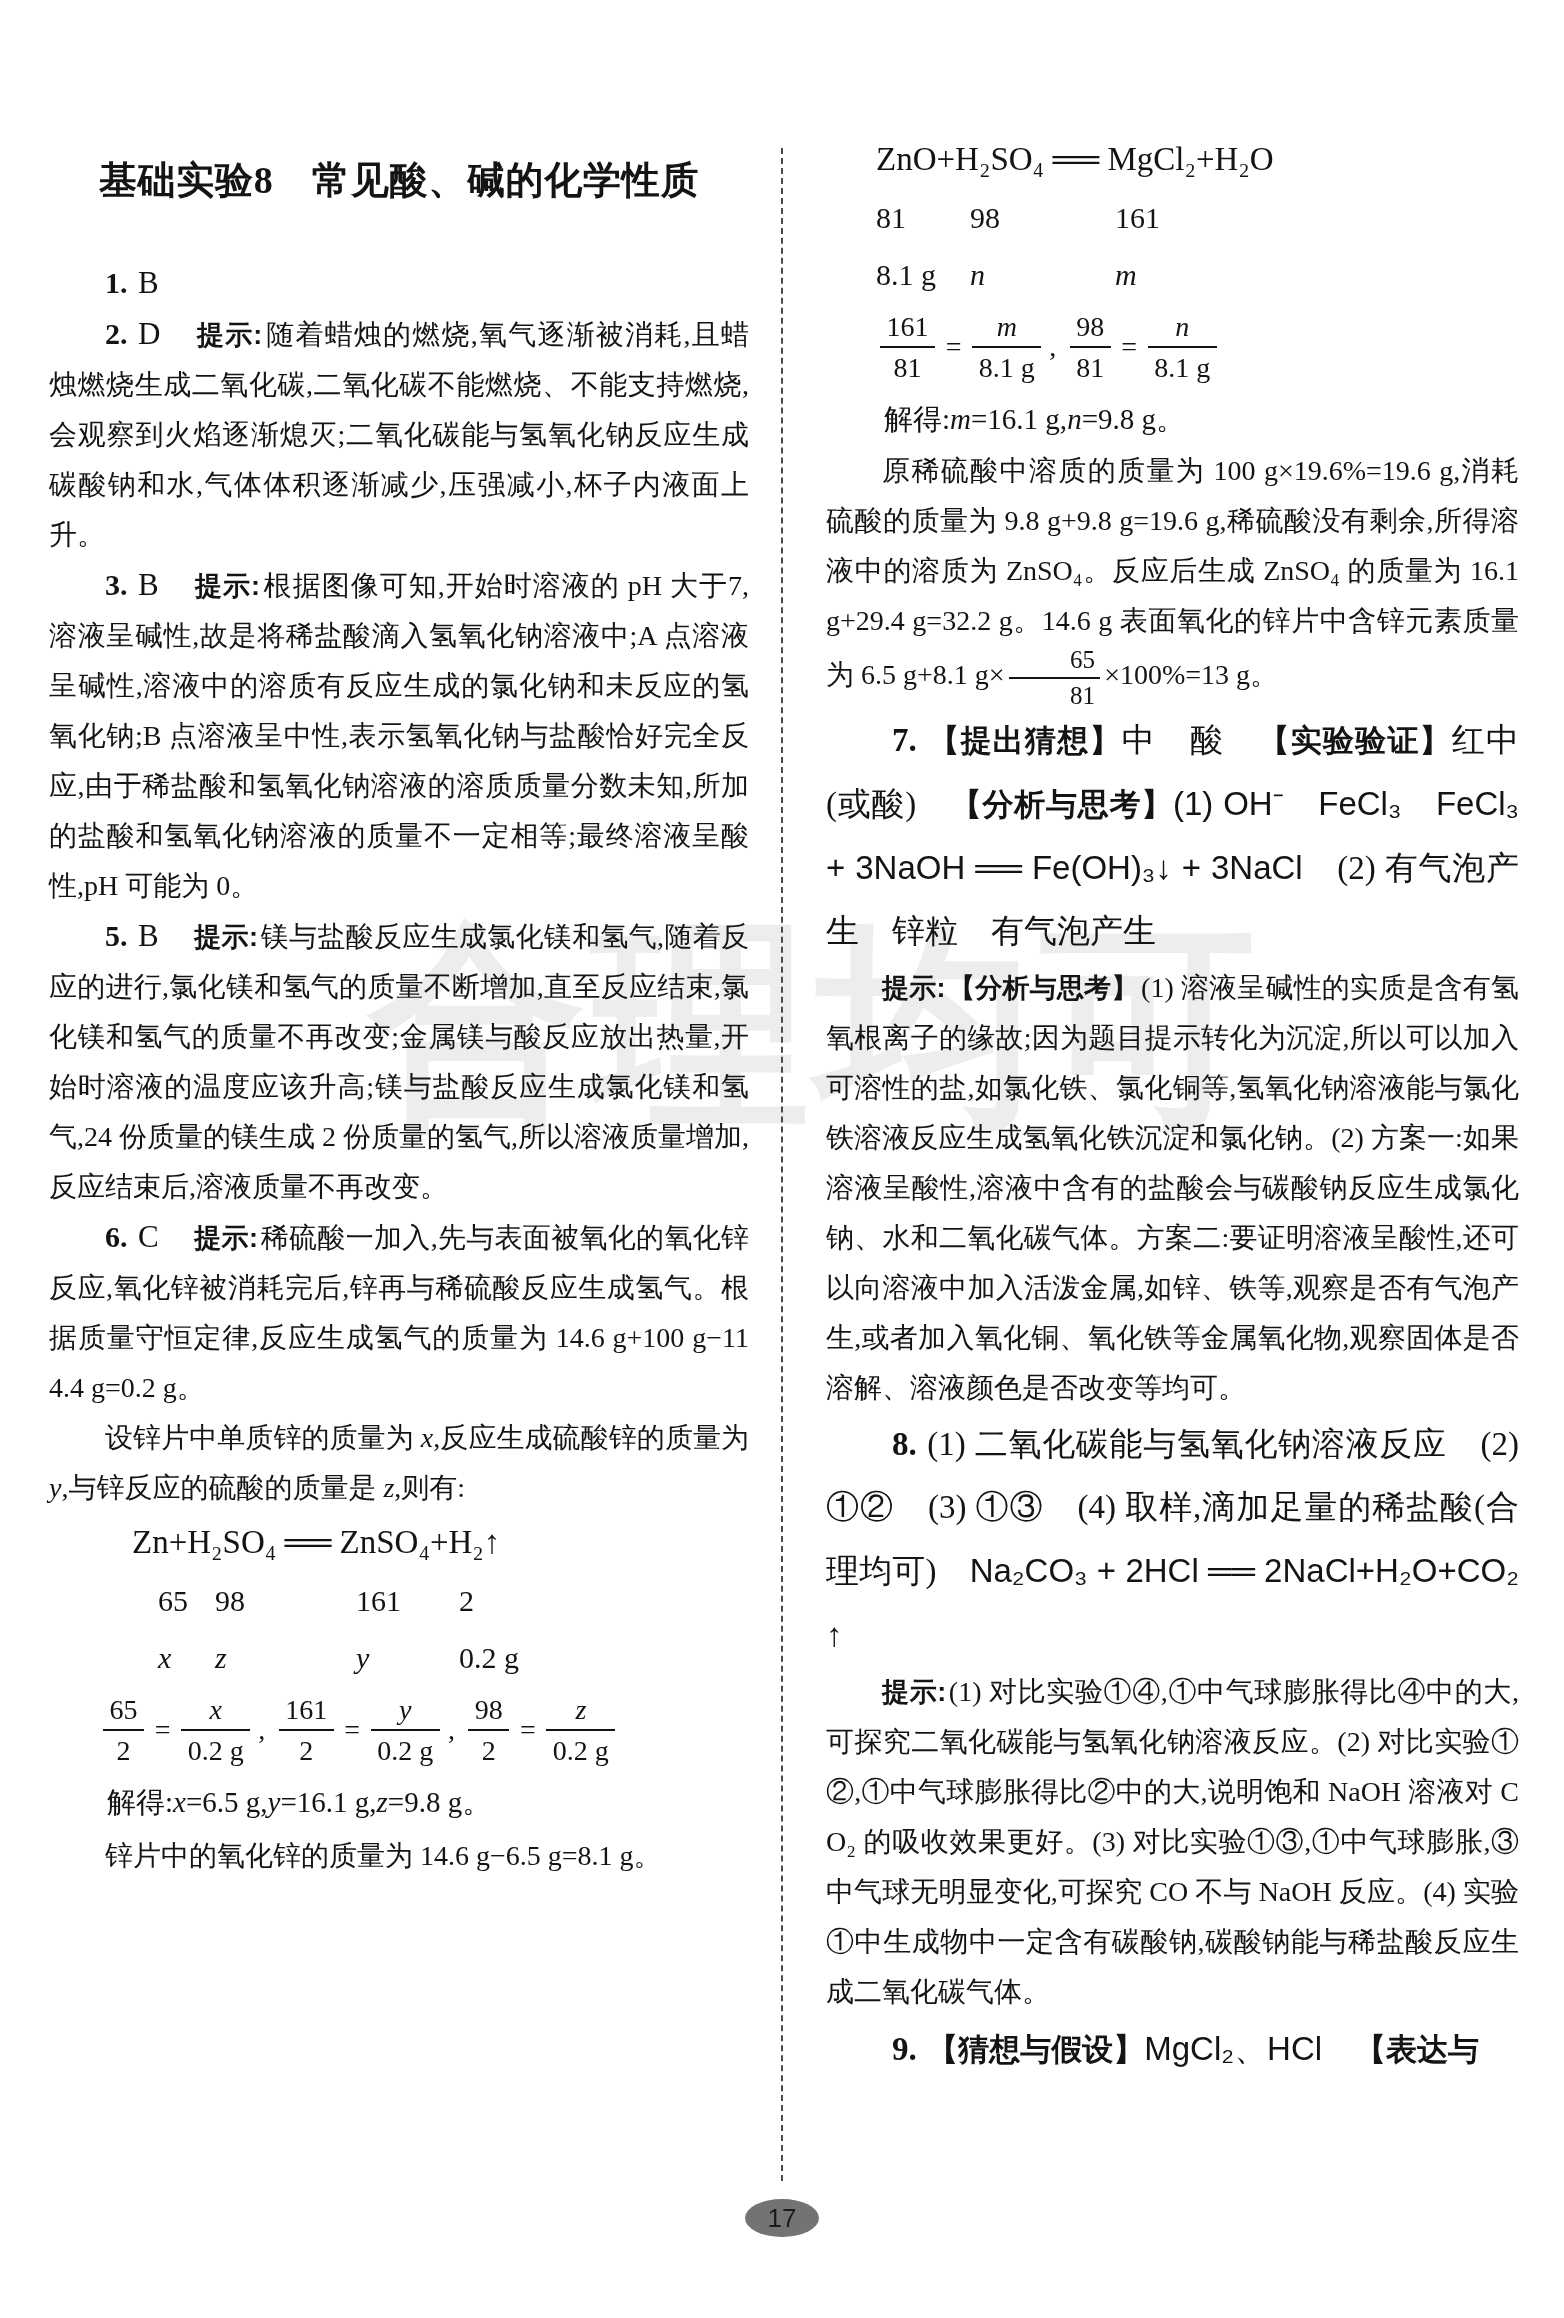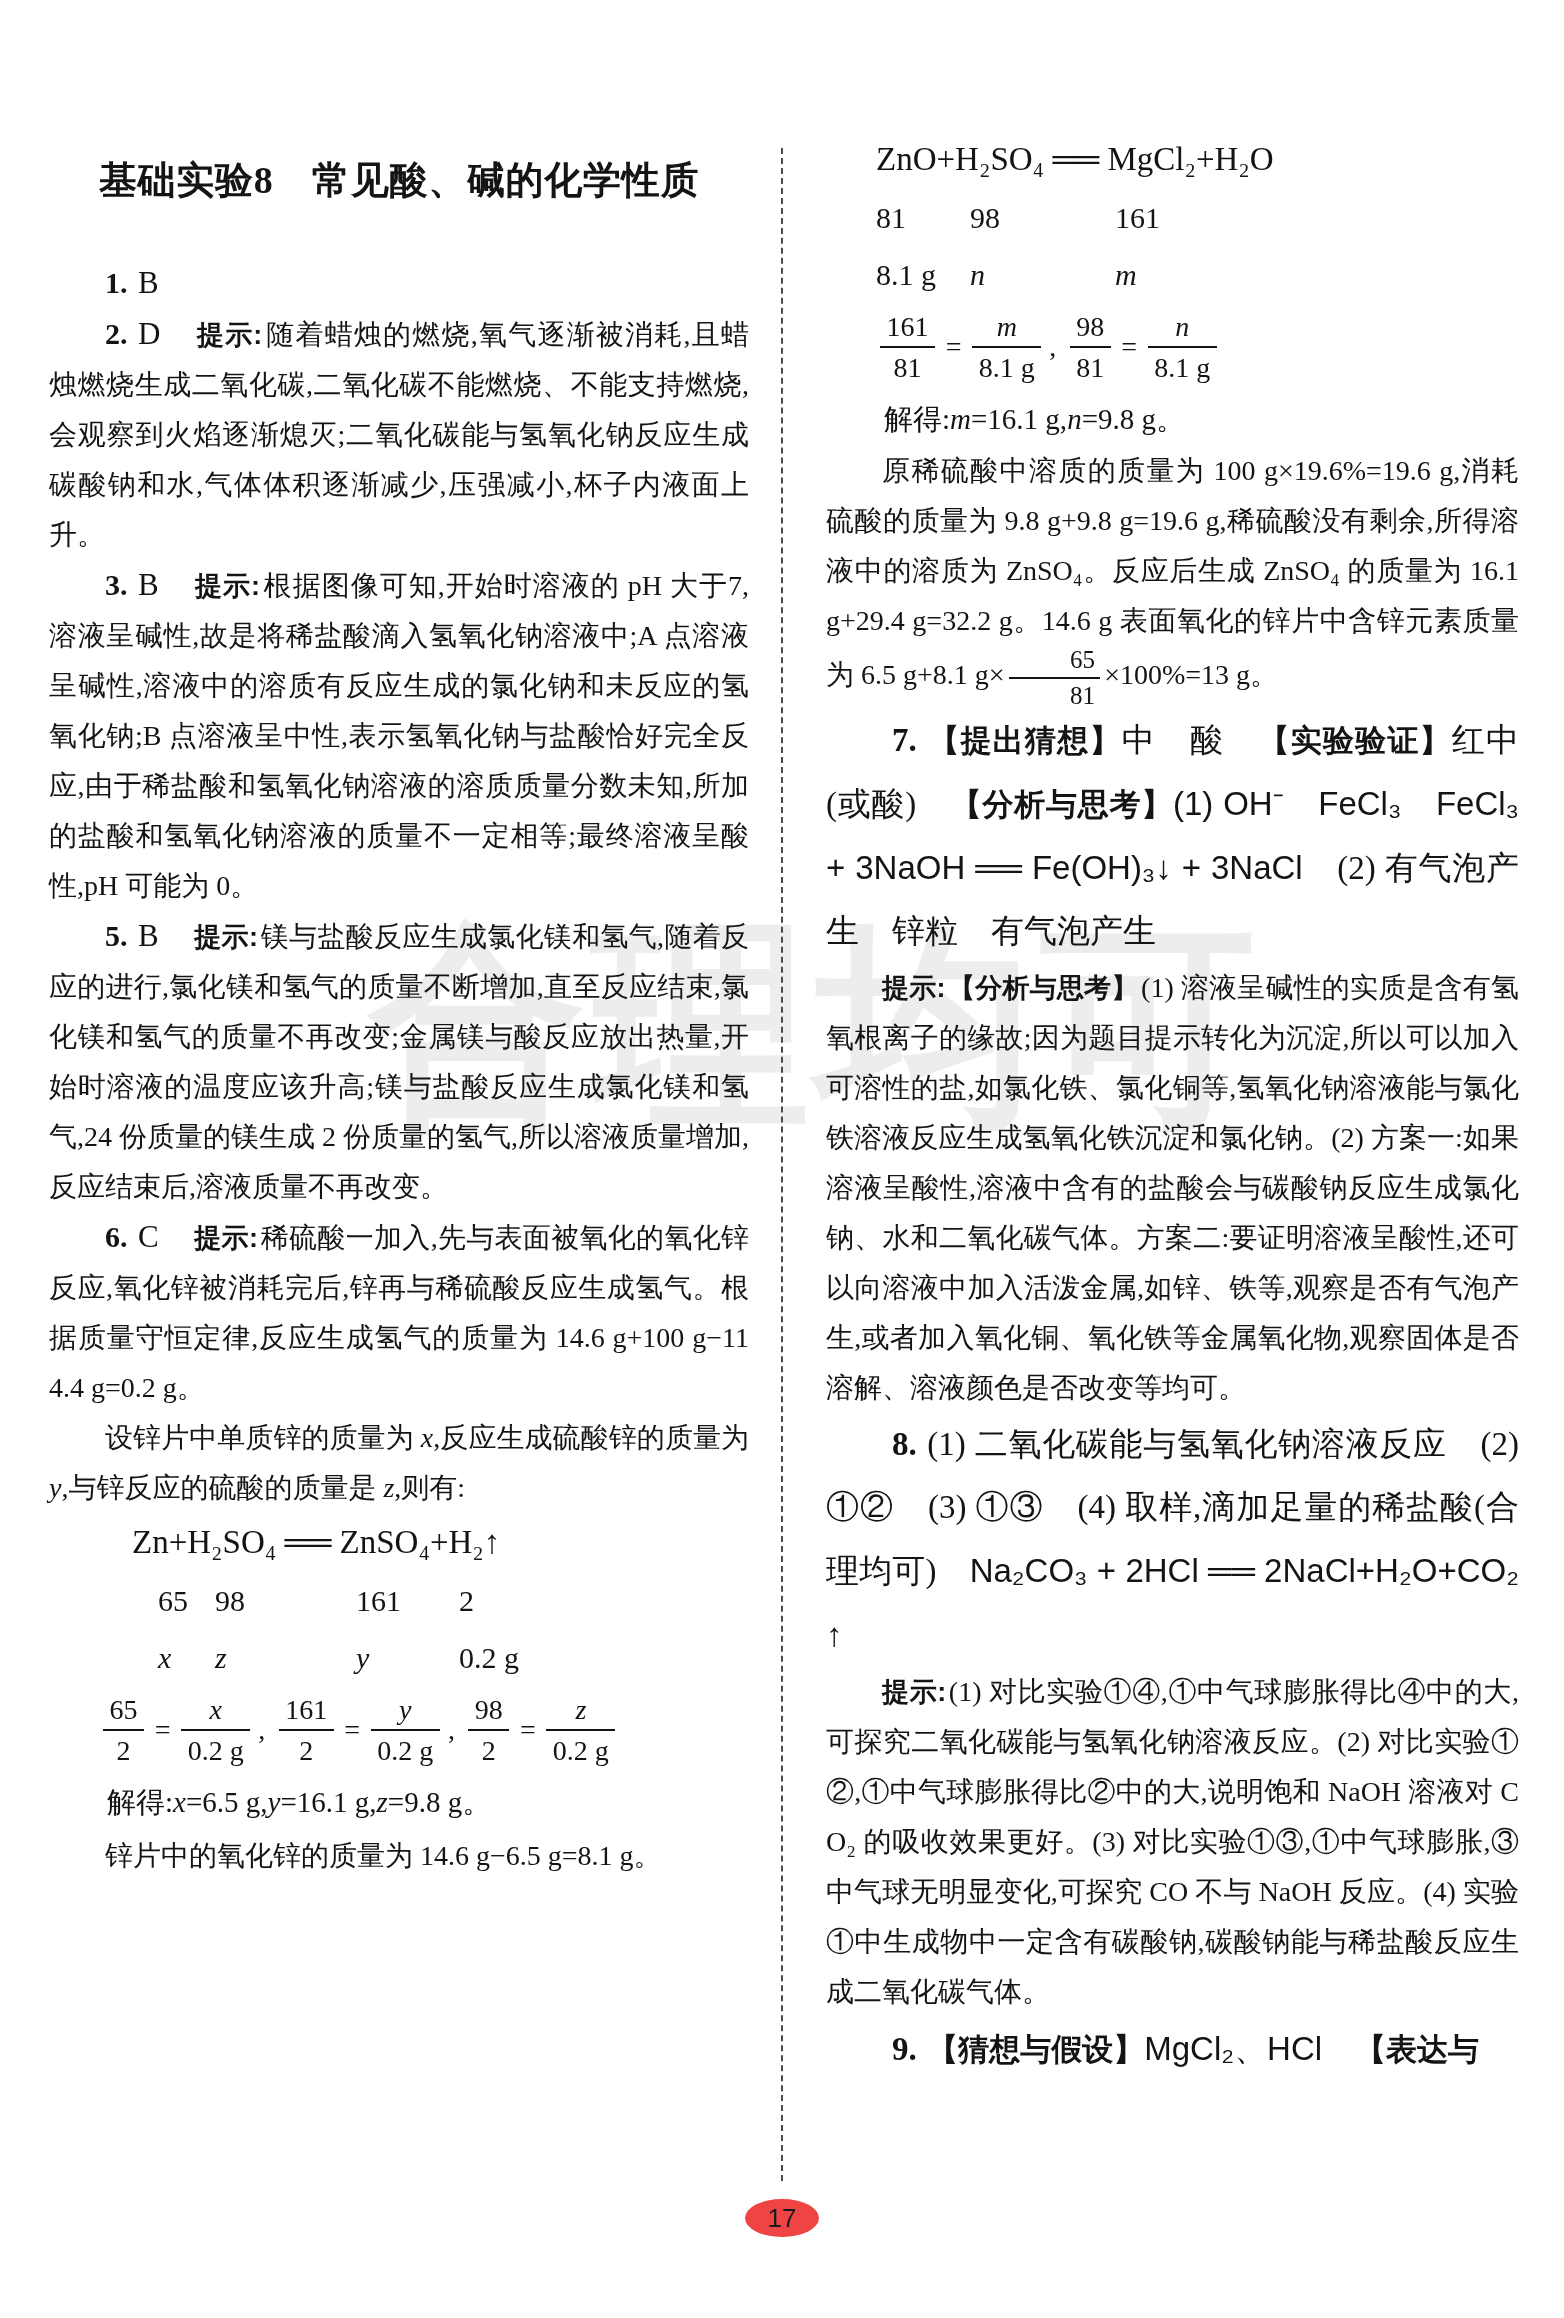--- a/index.html
+++ b/index.html
@@ -89,21 +89,21 @@
   .frac-inline .fd{padding:4px 5.3px 0 5.3px;}
   .fsep{margin:0 9.2px 0 4px;}
   .feq{margin:0 6.6px;}
 
   .solveline{font-size:29px;line-height:53px;text-indent:2em;}
   .finline{font-size:28px;line-height:53px;text-indent:2em;}
 
   
   .page-badge{
     position:absolute;left:745px;top:2199px;width:74px;height:38px;
-    background:#ef4444;border-radius:50%;
+    background:#737373;border-radius:50%;
     display:flex;align-items:center;justify-content:center;
     font-family:"Liberation Sans","DejaVu Sans",sans-serif;
     font-size:26px;color:#1b1b1b;z-index:3;
   }
 </style>
 </head>
 <body>
 
 <div class="page">
 

